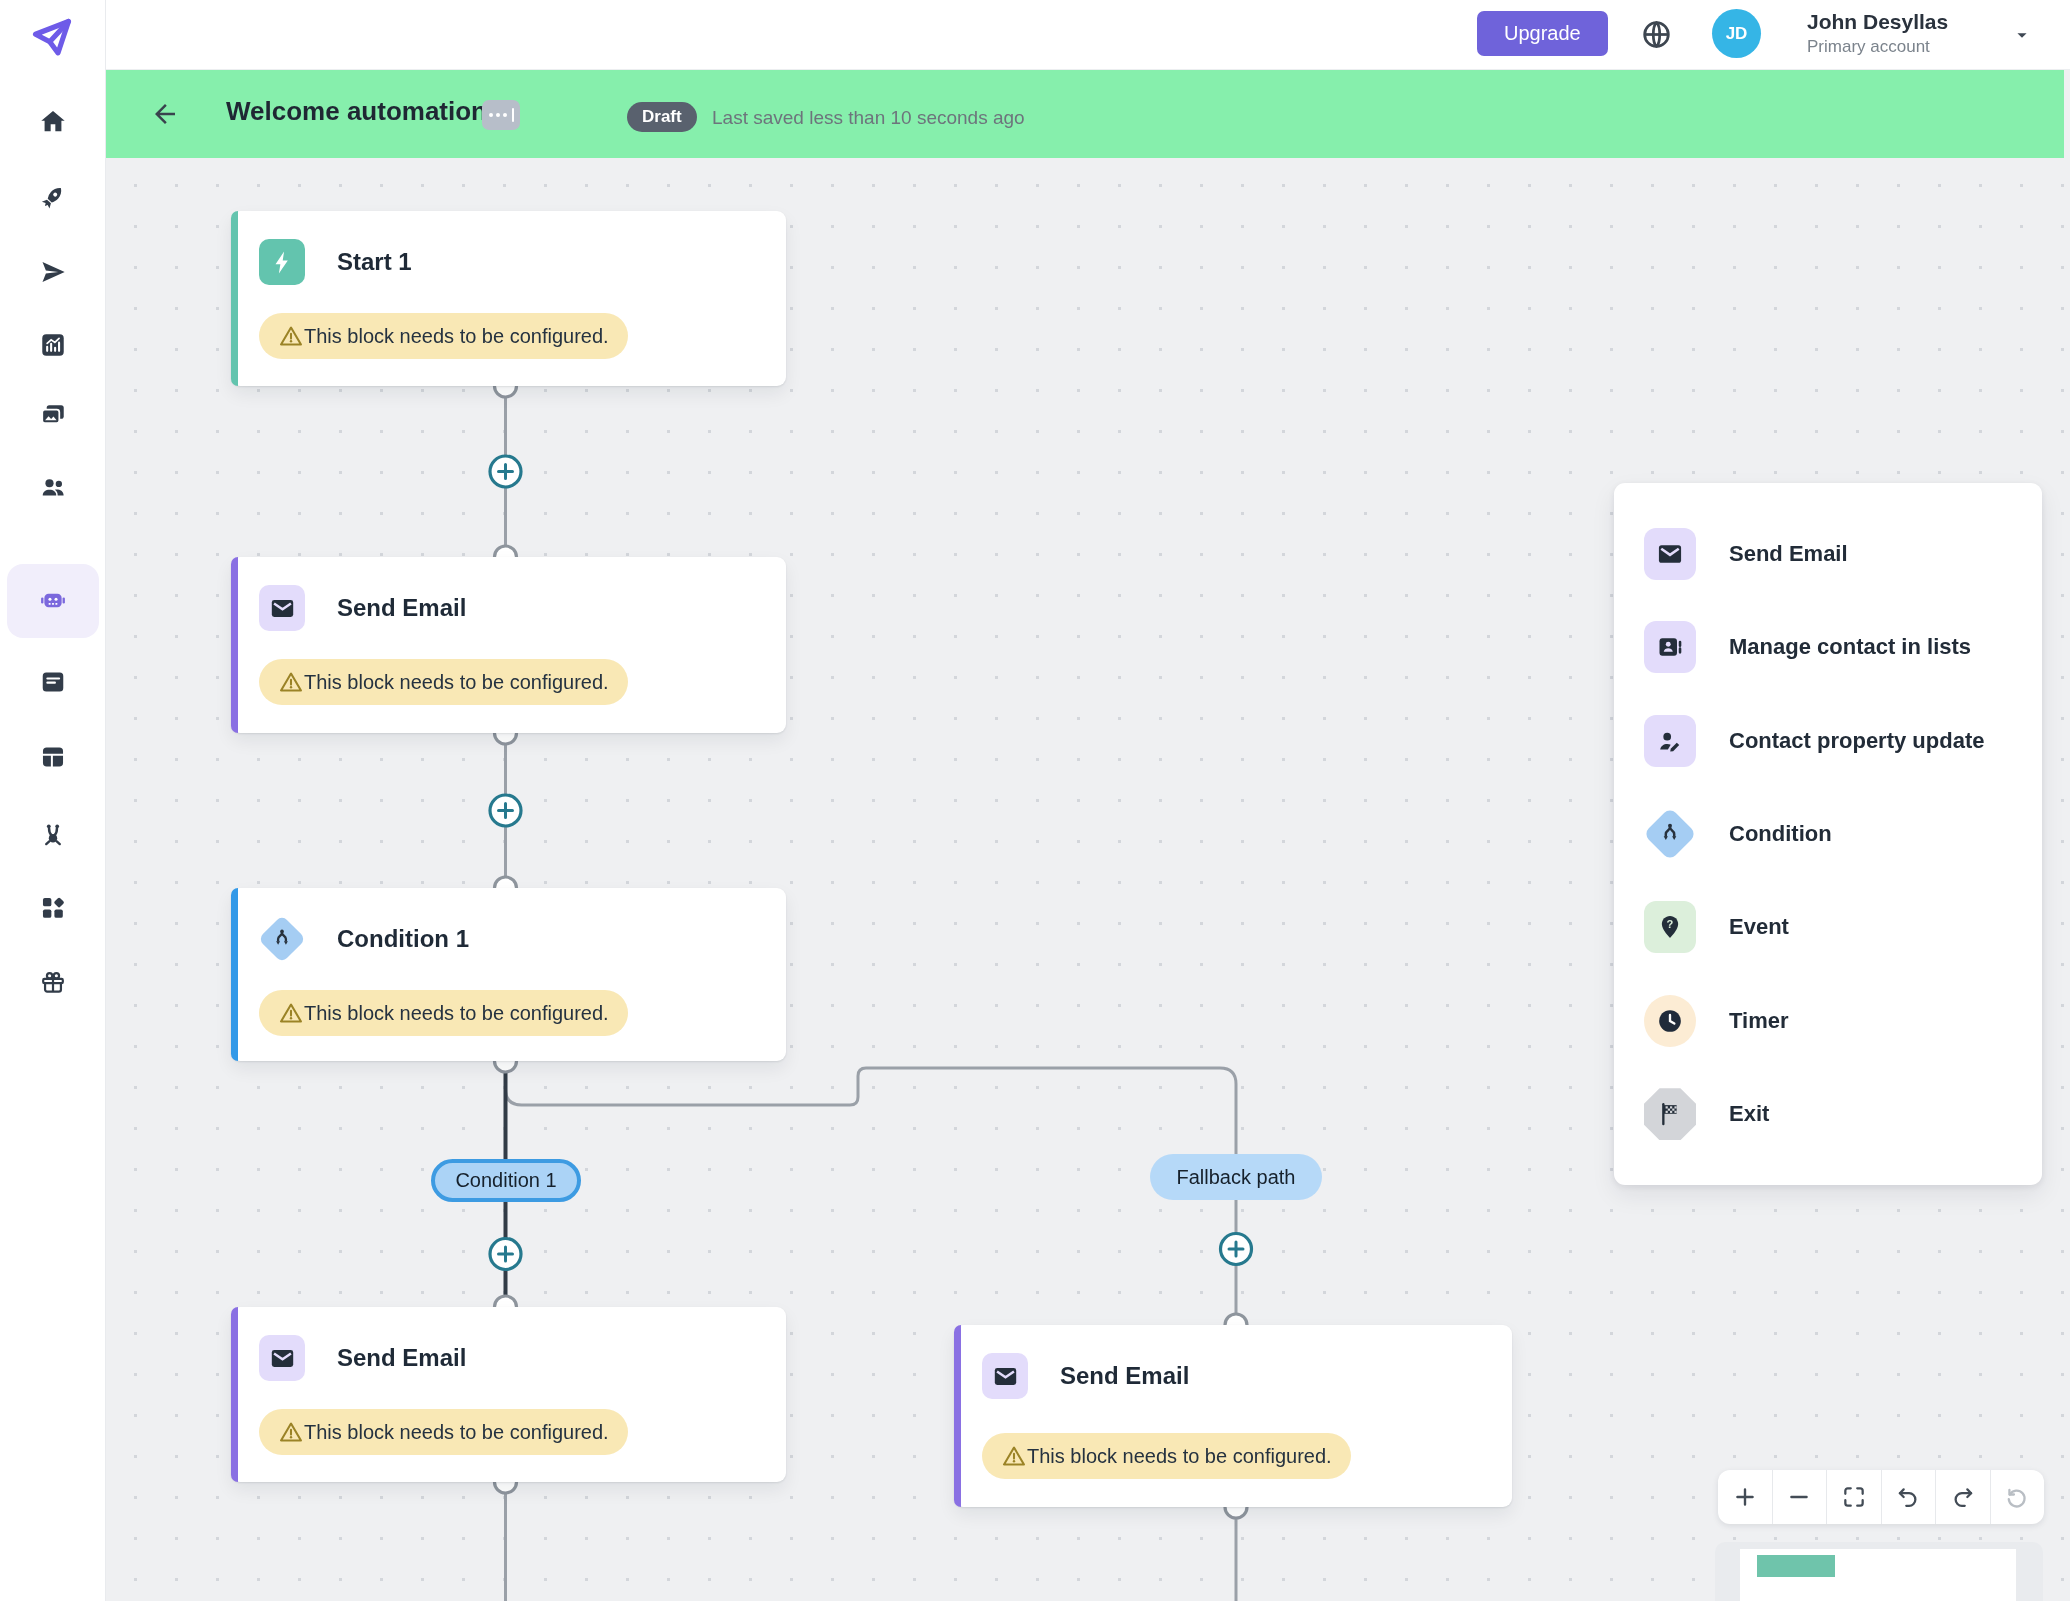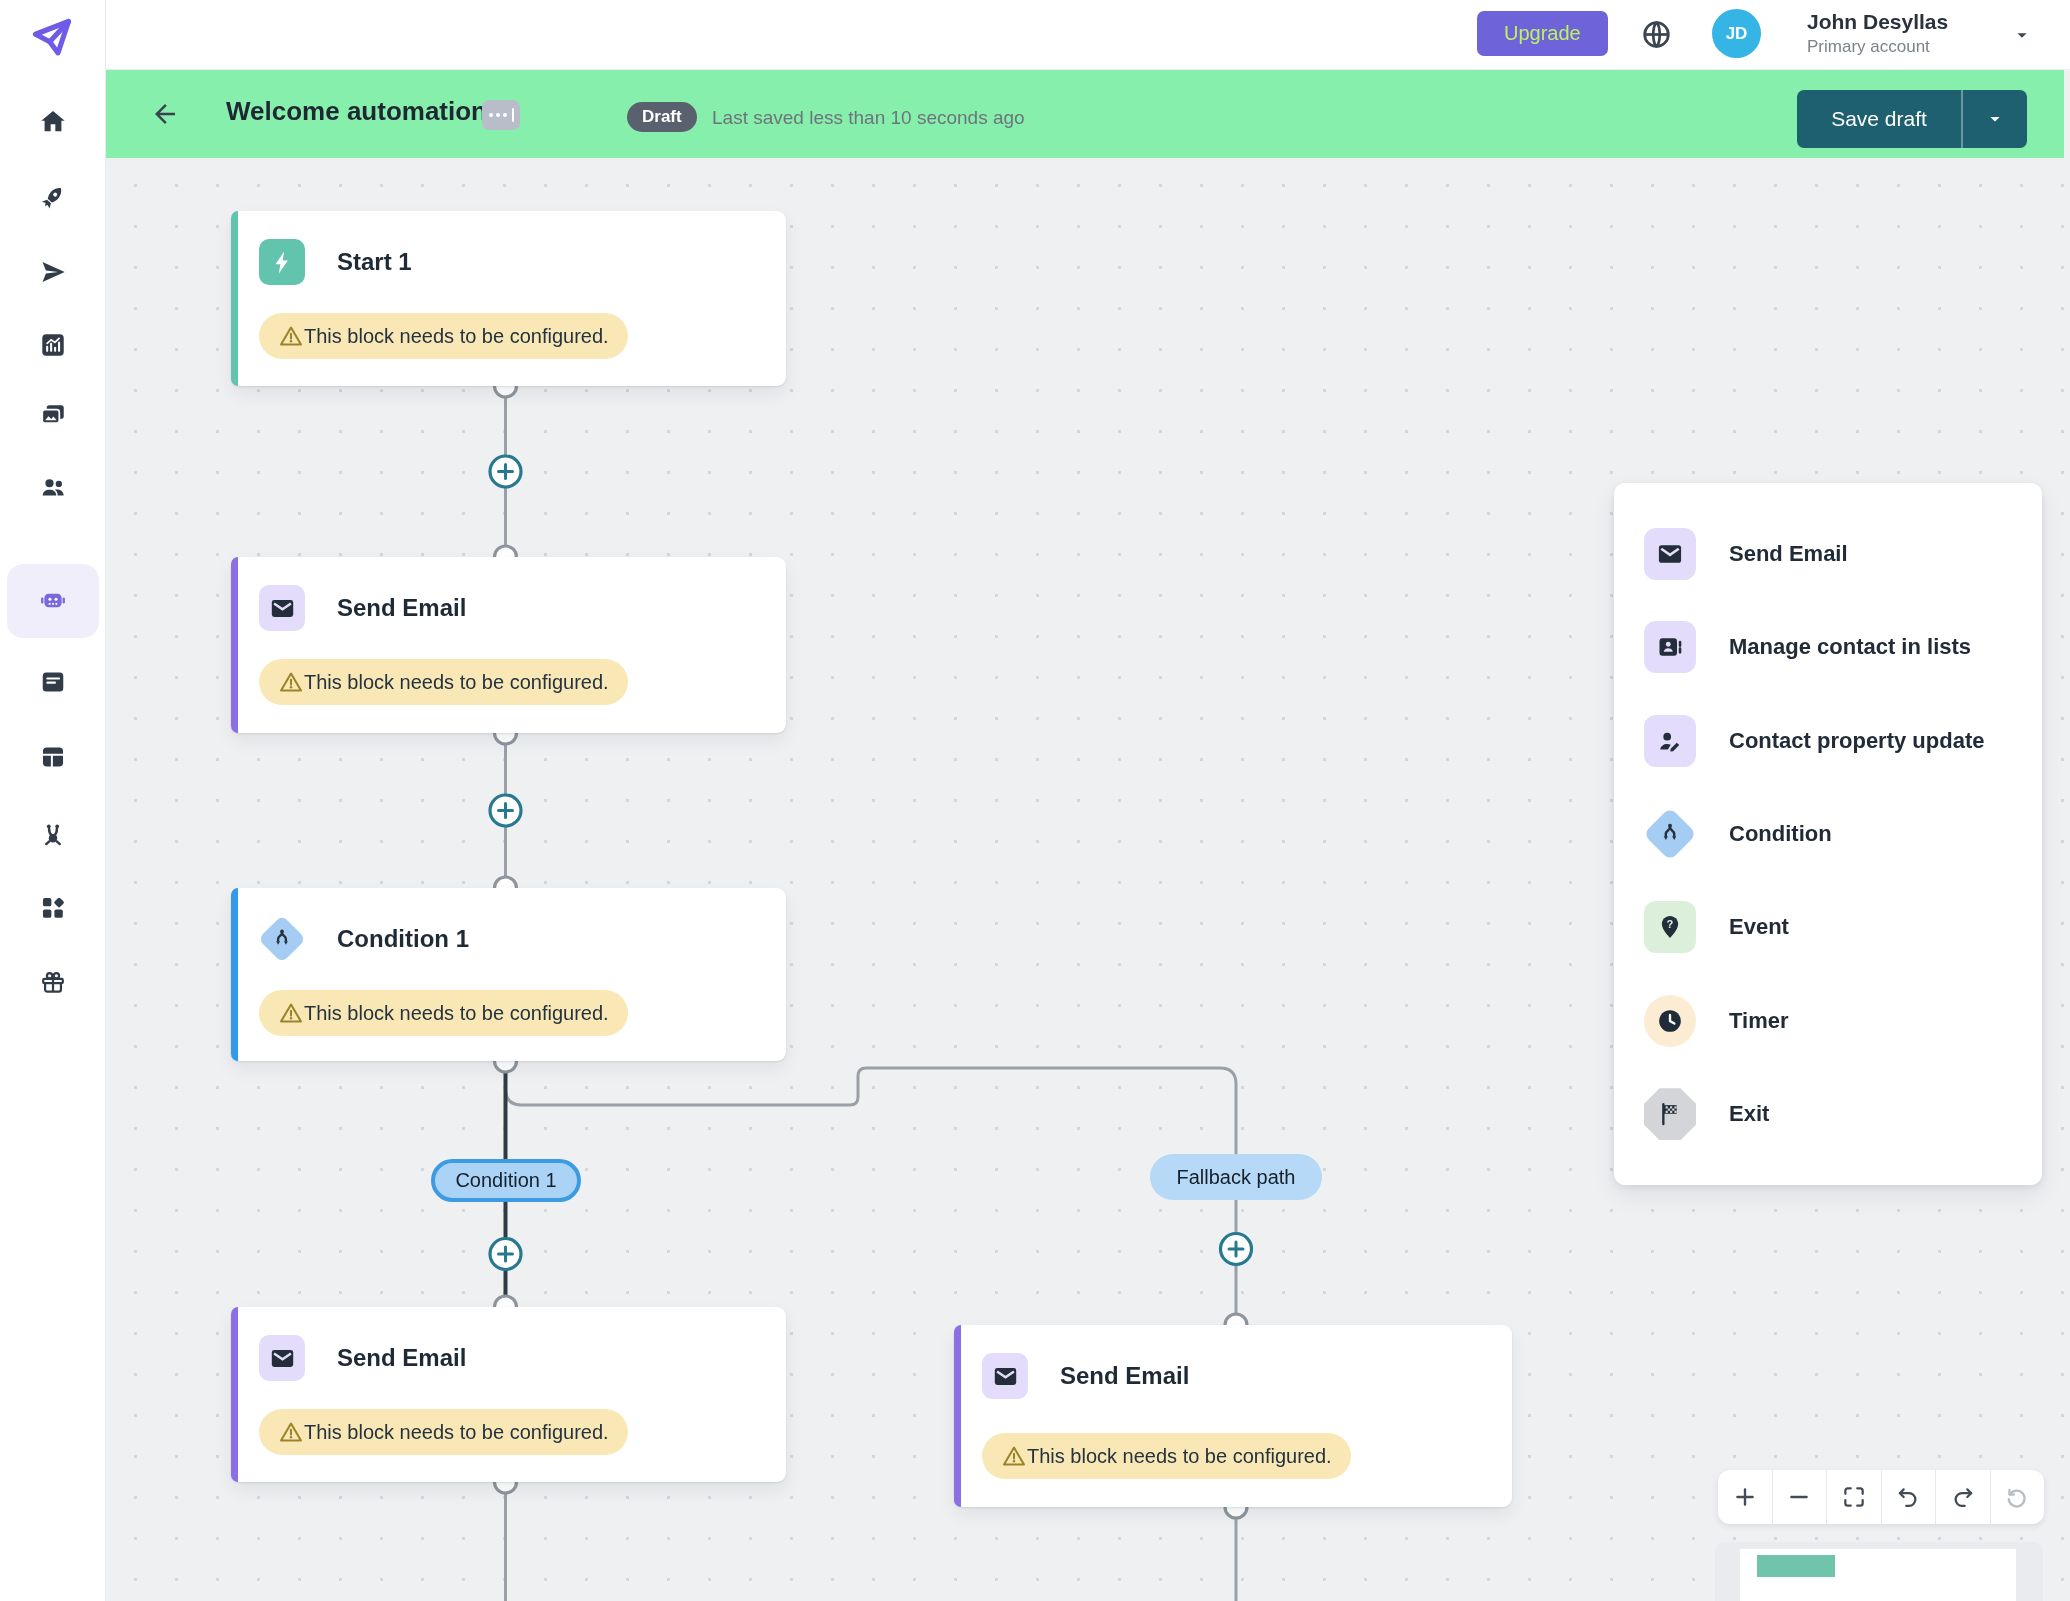--- a/index.html
+++ b/index.html
@@ -14,21 +14,21 @@
   .nav-item { position:absolute; left:27px; width:52px; height:52px;
               display:flex; align-items:center; justify-content:center; cursor:pointer; }
   .nav-item svg { width:28px; height:28px; }
   .nav-active-bg { position:absolute; left:7px; width:92px; height:74px;
                    background:#f1eefb; border-radius:16px; }
 
   
   .topbar { position:absolute; left:106px; top:0; width:1964px; height:70px;
             background:#fff; border-bottom:1px solid #eceef0; z-index:20; }
   .upgrade-btn { position:absolute; left:1371px; top:11px; height:45px; padding:0 27px;
-                 background:#6f63da; color:#bef264; font-size:20px; font-weight:500;
+                 background:#6f63da; color:#ffffff; font-size:20px; font-weight:500;
                  border:none; border-radius:7px; display:flex; align-items:center; cursor:pointer; }
   .globe { position:absolute; left:1534px; top:18px; width:33px; height:33px; cursor:pointer; }
   .avatar { position:absolute; left:1606px; top:9px; width:49px; height:49px; border-radius:50%;
             background:#35b5e6; color:#fff; font-size:17px; font-weight:700;
             display:flex; align-items:center; justify-content:center; cursor:pointer; }
   .user-block { position:absolute; left:1701px; top:8px; width:190px; cursor:pointer; }
   .user-name { font-size:21px; font-weight:600; color:#2a323d; line-height:28px; }
   .user-account { font-size:17px; color:#7b838c; line-height:22px; }
   .user-caret { position:absolute; left:1905px; top:24px; width:22px; height:22px; cursor:pointer; }
 
@@ -255,29 +255,20 @@
         </svg></span>
     <span class="page-title">Welcome automation</span>
     <span class="edit-chip">
       <i></i>
         <i></i>
         <i></i>
         <span class="cursor"></span>
       </span>
     <span class="draft-badge">Draft</span>
     <span class="saved-text">Last saved less than 10 seconds ago</span>
-    <div class="save-split">
-      <button class="save-main">Save draft</button>
-      <span class="save-divider"></span>
-      <button class="save-caret">
-        <svg width="20" height="20" viewBox="0 0 24 24" fill="#fff">
-            <path d="M6.5 9.5l5.5 5.5 5.5-5.5Z"></path>
-          </svg>
-        </button>
-    </div>
   </div>
 
   <div class="canvas">
 
     <svg class="edges" width="1964" height="1443">
 
       <path d="M399.5 228 V399" stroke="#9aa0a8" stroke-width="3" fill="none"></path>
       <path d="M399.5 575 V730" stroke="#9aa0a8" stroke-width="3" fill="none"></path>
       <path d="M399.5 903 V931 Q399.5 947 415.5 947 H744 Q752 947 752 939 V918 Q752 910 760 910 H1114 Q1130 910 1130 926 V1167" stroke="#9aa0a8" stroke-width="3" fill="none"></path>
       <path d="M399.5 1324 V1443" stroke="#9aa0a8" stroke-width="3" fill="none"></path>

